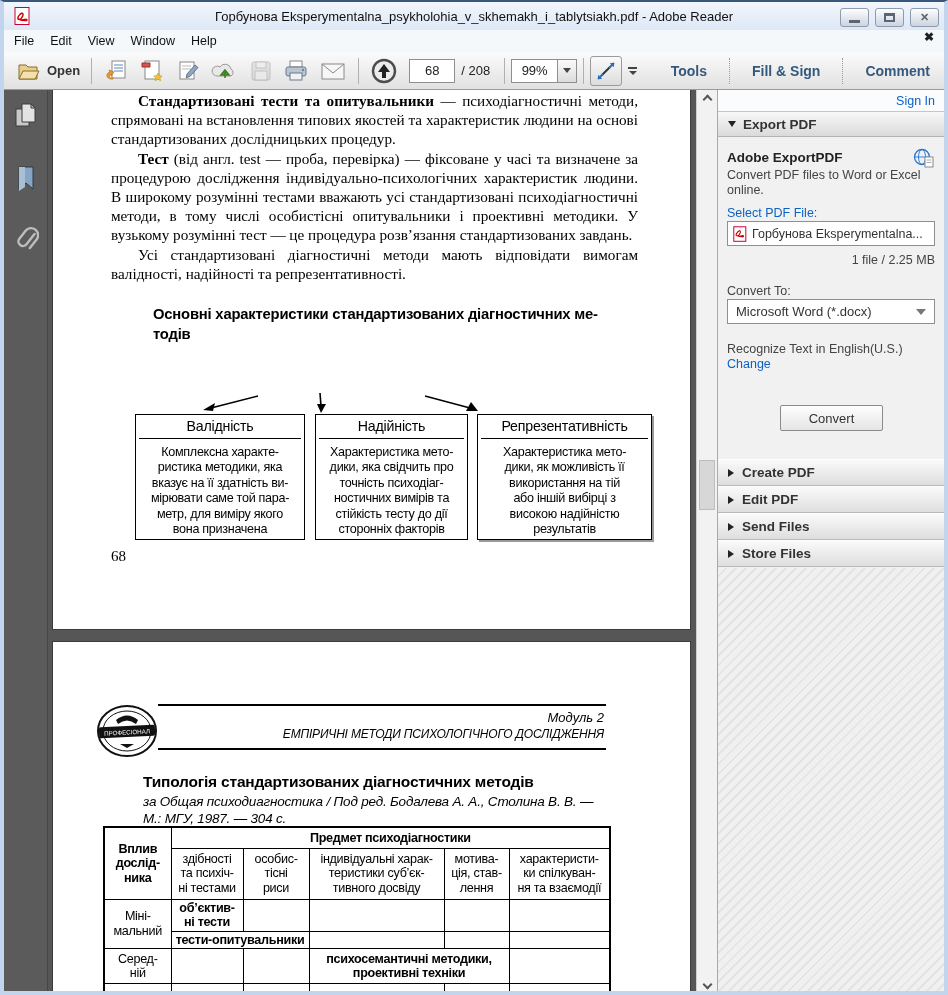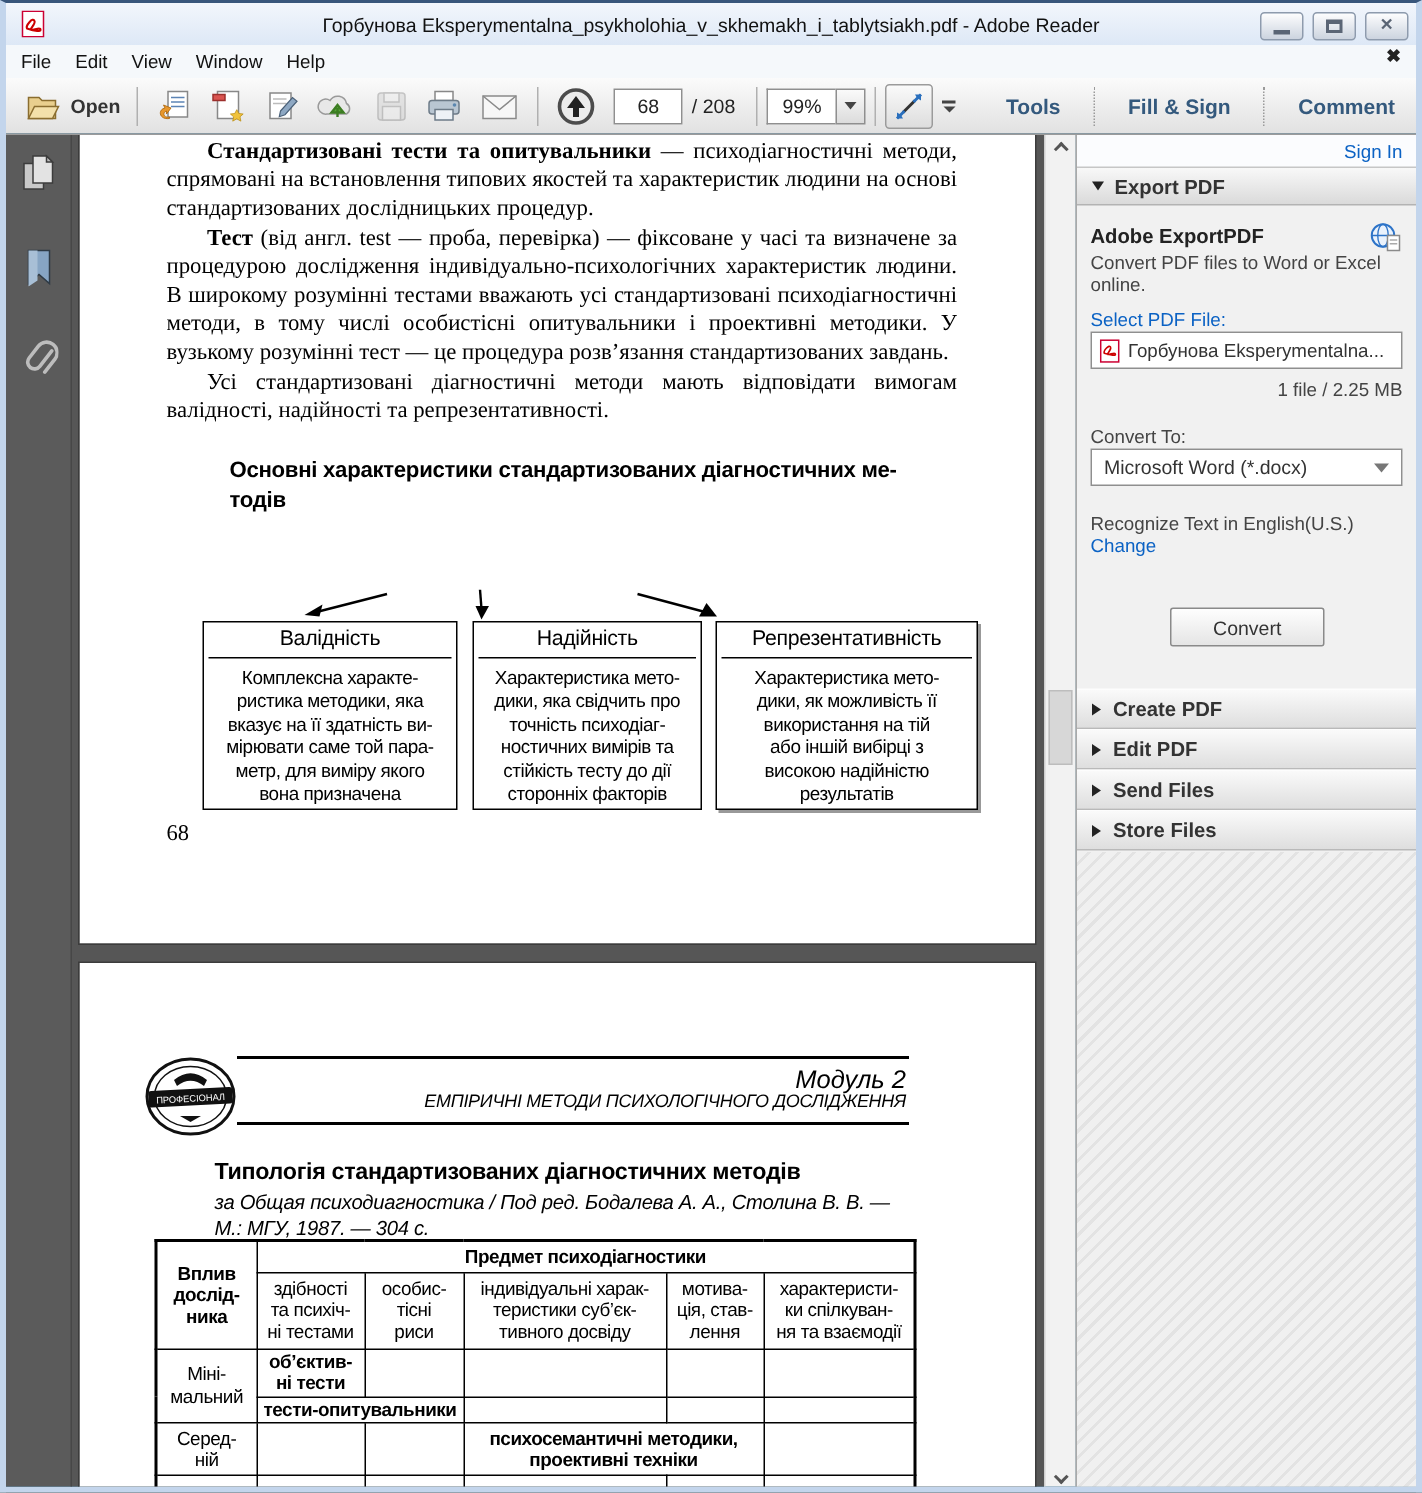--- a/index.html
+++ b/index.html
@@ -102,21 +102,21 @@
   .dbox2{left:262px;width:153px;}
   .dbox3{left:424px;width:175px;box-shadow:2px 2px 0 #999;}
   .box-title{font-weight:normal;font-size:14.2px;text-align:center;padding:3px 0 4px;margin:0 3px;
     border-bottom:1.5px solid #000;letter-spacing:-0.2px;}
   .box-body{font-size:12.6px;line-height:15.4px;letter-spacing:-0.3px;text-align:center;padding:6px 2px;white-space:pre-line;}
   .pagenum{position:absolute;left:58px;top:458px;font-family:"Liberation Serif",serif;font-size:15px;}
   
   .rule{position:absolute;left:105px;width:448px;height:1.5px;background:#000;}
   .rule-top{top:62px}.rule-bot{top:106px}
   .logo{position:absolute;left:43px;top:62px;}
-  .module1{position:absolute;right:86px;top:68px;font-style:italic;font-size:17px;color:#000;text-align:right;}
+  .module1{position:absolute;right:86px;top:68px;font-style:italic;font-size:13px;color:#000;text-align:right;}
   .module2{position:absolute;right:86px;top:85px;font-style:italic;font-size:12px;letter-spacing:-0.2px;}
   .p2-heading{position:absolute;left:90px;top:131px;font-weight:bold;font-size:15.5px;letter-spacing:-0.2px;}
   .p2-src1{position:absolute;left:90px;top:152px;font-style:italic;font-size:13.5px;letter-spacing:-0.2px;}
   .p2-src2{position:absolute;left:90px;top:169px;font-style:italic;font-size:13.5px;letter-spacing:-0.2px;}
   table.typ{position:absolute;left:50px;top:184px;width:506px;border-collapse:collapse;table-layout:fixed;
     border:2px solid #000;}
   table.typ td{border:1px solid #000;font-size:12.6px;line-height:14.5px;letter-spacing:-0.3px;
     text-align:center;vertical-align:middle;padding:1px 2px;white-space:pre-line;color:#000;}
   td.b{font-weight:bold;}
   td.al{text-align:left;padding-left:4px;}

